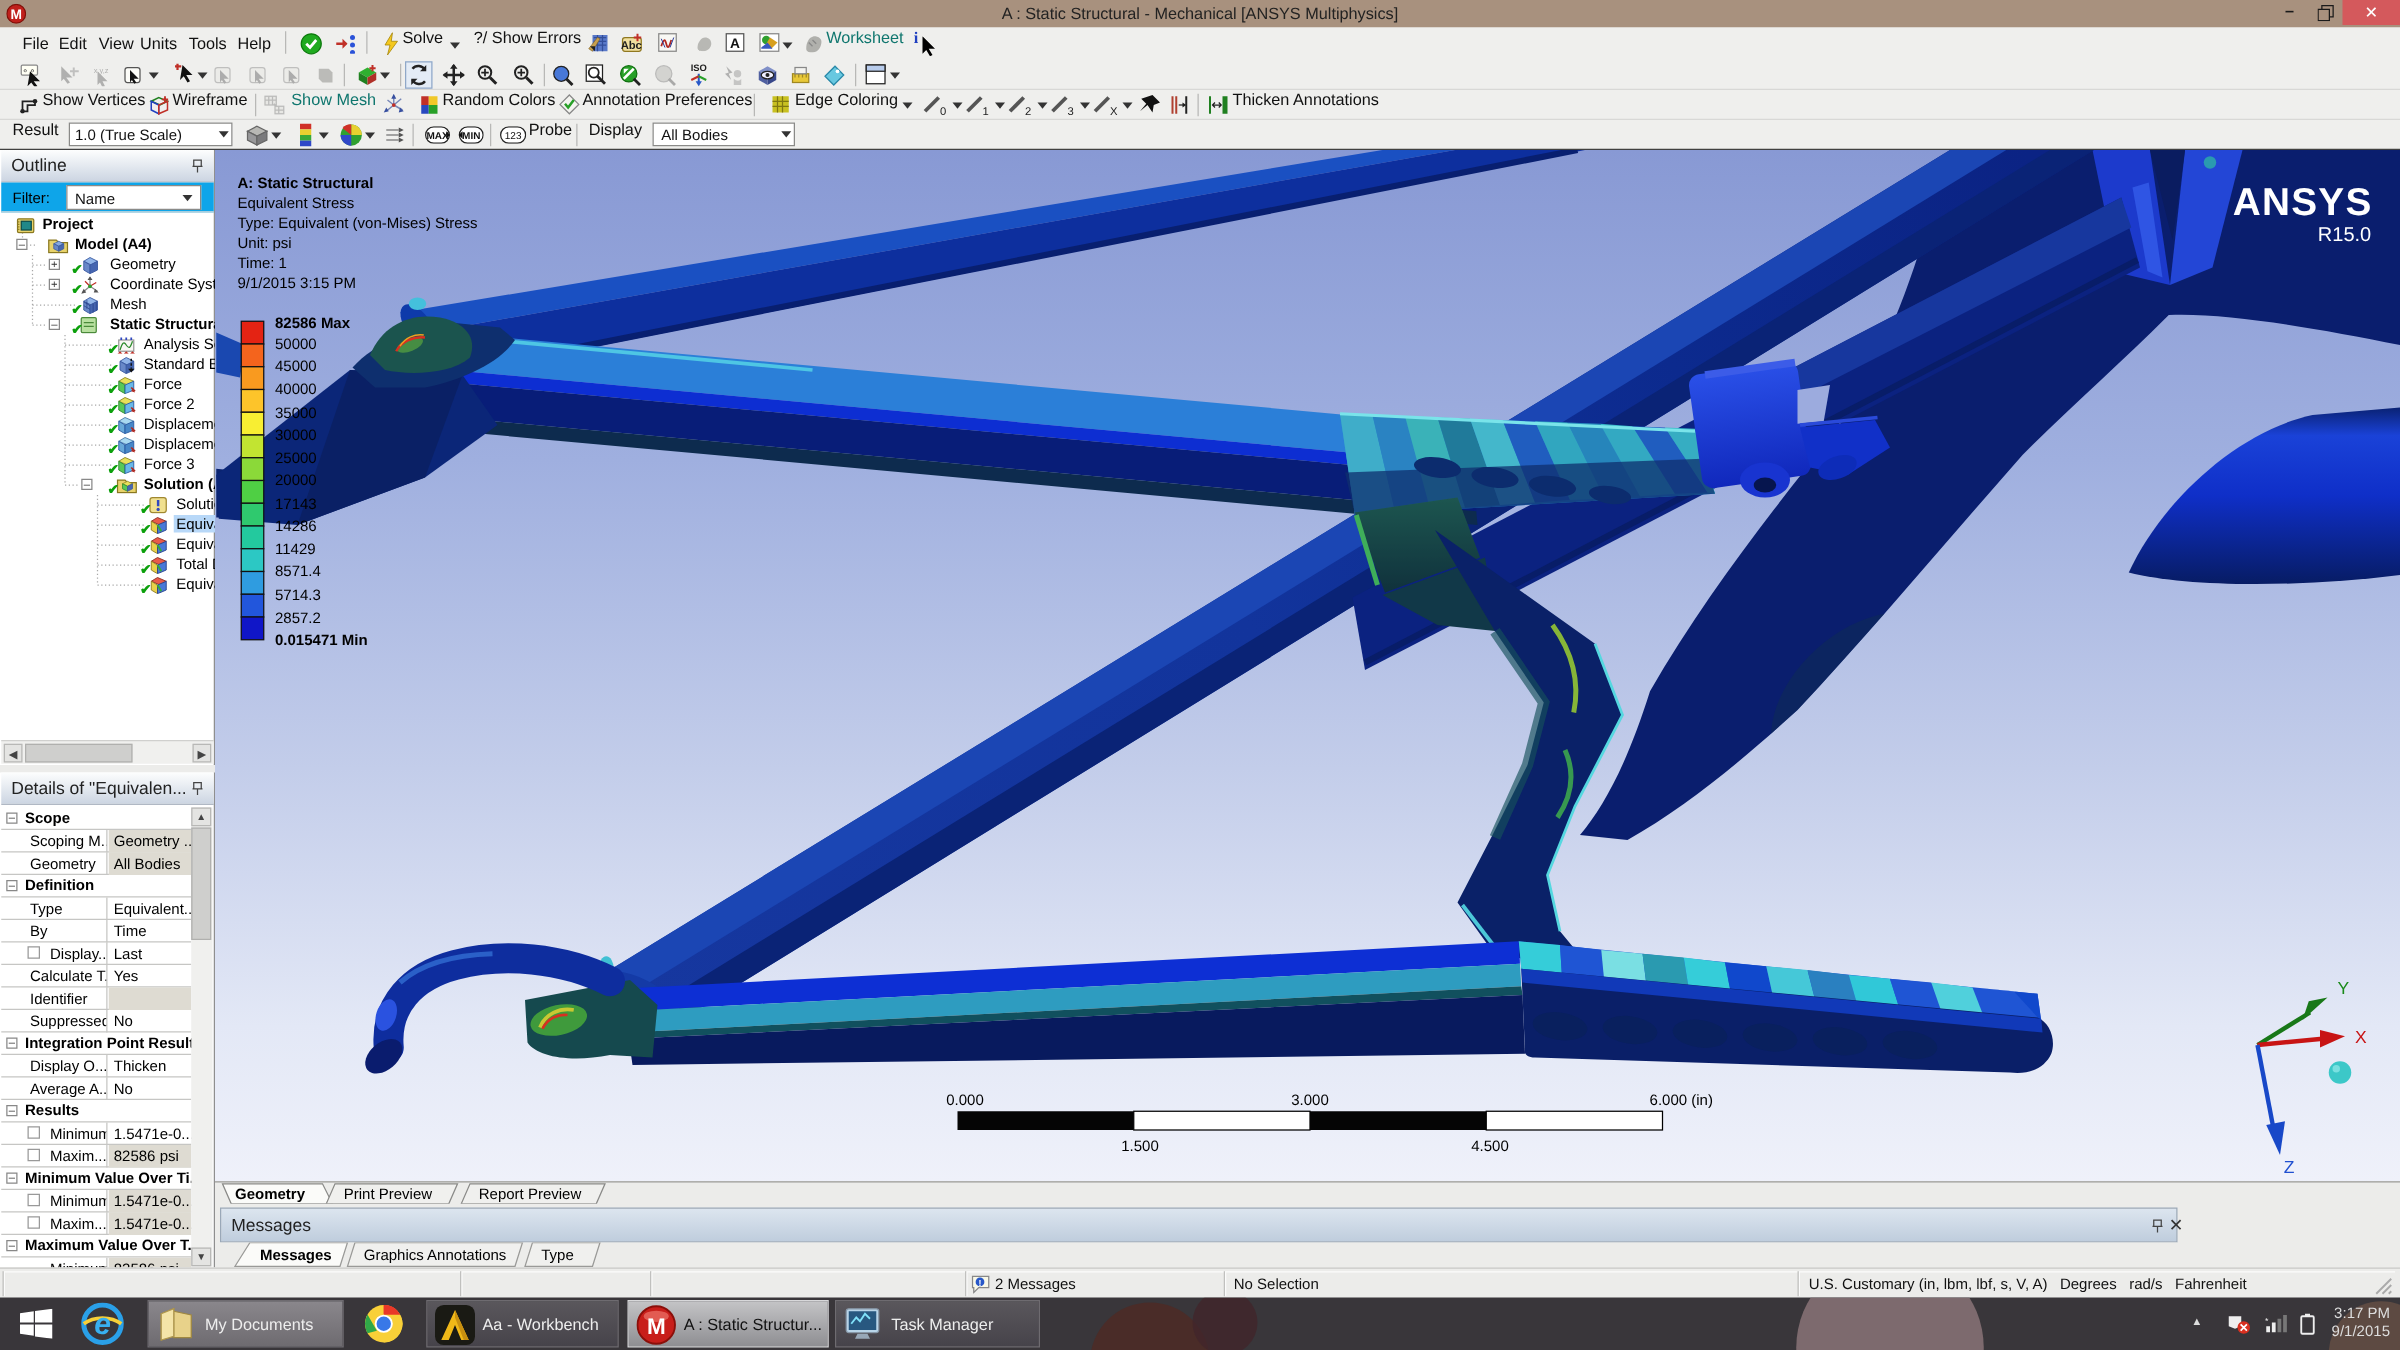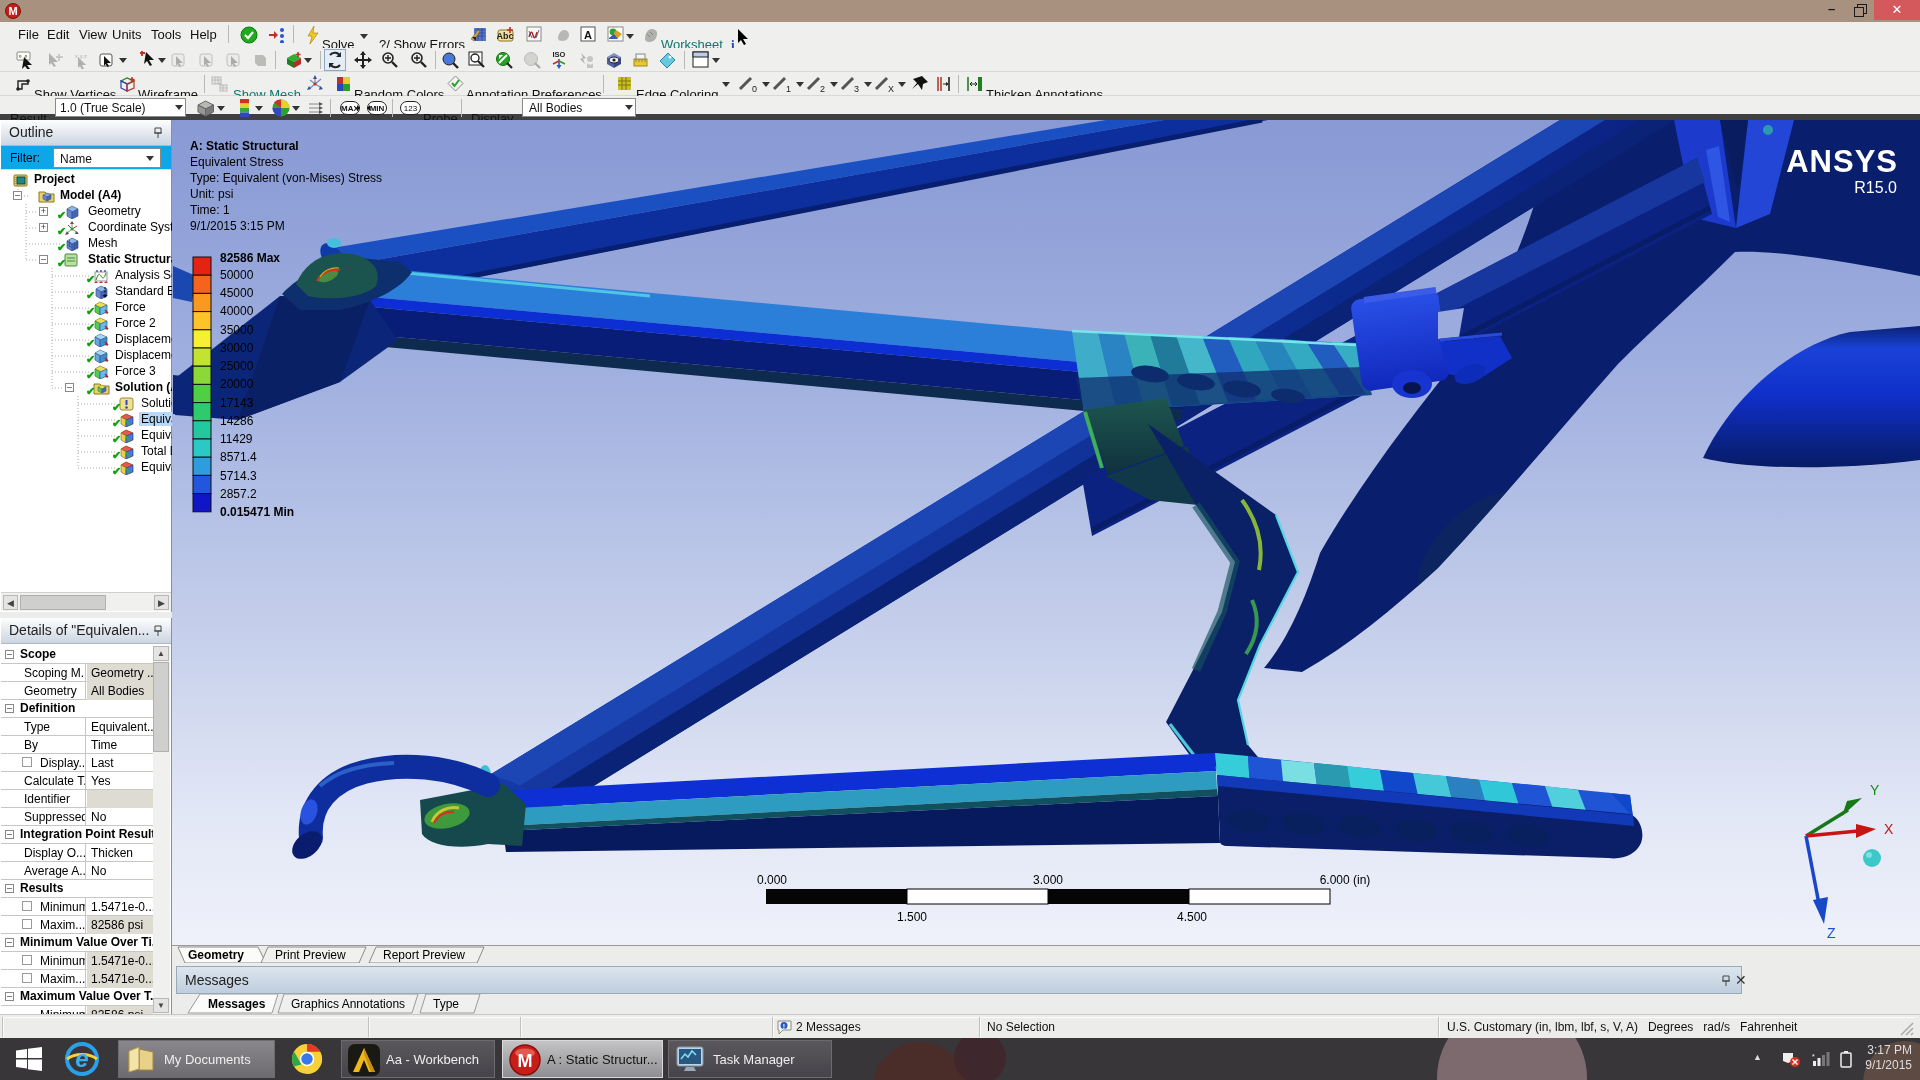--- a/index.html
+++ b/index.html
@@ -5,21 +5,21 @@
 #root{position:relative;width:1920px;height:1080px;background:#ececea;overflow:hidden}
 .abs{position:absolute}
 #titlebar{left:0;top:0;width:1920px;height:22px;background:#a8917e}
 #title-text{width:100%;text-align:center;font-size:13px;color:#222;top:3px}
 .winbtn{top:4px;font-size:13px;color:#1a1a1a}
 #closebtn{left:1874px;top:0;width:46px;height:20px;background:#d4595c;color:#fff;text-align:center;font-size:13px;line-height:19px}
 #menubar{left:0;top:22px;width:1920px;height:38px;background:#efefed;border-bottom:1px solid #d8d8d6}
 .menu-item{top:5px;font-size:13px;color:#111}
 .tb{background:#efefed}
 .sep{width:1px;background:#b8b8b6;top:3px;height:18px}
-.tbtext{font-size:13px;color:#111;top:15px}
+.tbtext{font-size:13px;color:#111;top:0}
 .gray{color:#0f766e}
 .combo{background:#fff;border:1px solid #8a8a88;font-size:12px;color:#111}
 .carr{width:0;height:0;border-left:4px solid transparent;border-right:4px solid transparent;border-top:5px solid #333}
 #outline-panel{left:0;top:120px;width:172px;height:492px;background:#fff;border-right:1px solid #8f8f8f}
 .phead{background:linear-gradient(#fdfefe,#ccd5e2);border-bottom:1px solid #b0b8c4;font-size:14px;color:#222}
 #filter-row{left:1px;top:26px;width:170px;height:24px;background:#0ea5e9;border-bottom:1px solid #dcdcda}
 .tree-row{position:absolute;height:16px;font-size:12px;color:#000;white-space:nowrap}
 .tick{position:absolute;color:#0ca00c;font-weight:bold;font-size:11px}
 .ebox{position:absolute;width:9px;height:9px;border:1px solid #888;background:#fff;font-size:9px;line-height:7px;text-align:center;color:#333}
 #details-panel{left:0;top:612px;width:172px;height:402px;background:#fff;border-right:1px solid #8f8f8f}
@@ -35,20 +35,21 @@
 .tbtn{position:absolute;top:2px;height:38px;background:linear-gradient(#5a575c,#46434a);border:1px solid #6e6b70;color:#eee;font-size:13px}
 .trayicon{color:#ddd;font-size:12px}
 </style></head><body>
 <div id="root">
 <div class="abs" id="titlebar">
  <svg class="abs" style="left:5px;top:3px" width="16" height="16">
         <circle cx="8" cy="8" r="7.5" fill="#c0201c"></circle>
         <circle cx="8" cy="8" r="7.5" fill="none" stroke="#801008"></circle>
         <text x="8" y="12" font-size="11" font-weight="bold" fill="#fff" text-anchor="middle">M</text>
       </svg>
+ <div class="abs" id="title-text">A : Static Structural - Mechanical [ANSYS Multiphysics]</div>
  <div class="abs winbtn" style="left:1828px;top:1px;font-weight:bold">–</div>
  <svg class="abs" style="left:1854px;top:4px" width="14" height="13">
         <rect x="3.5" y="0.5" width="9" height="9" fill="none" stroke="#1a1a1a"></rect>
         <rect x="0.5" y="3.5" width="9" height="9" fill="#a8917e" stroke="#1a1a1a"></rect>
       </svg>
  <div class="abs" id="closebtn">✕</div>
 </div>
 <div class="abs" id="menubar">
  <div class="abs menu-item" style="left:18px">File</div>
  <div class="abs menu-item" style="left:47px">Edit</div>
@@ -323,21 +324,21 @@
         <path d="M13 1v14" stroke="#222" stroke-width="1.6"></path>
       </svg>
  <div class="abs sep" style="left:958px"></div>
  <svg class="abs" style="left:966px;top:4px" width="17" height="16">
         <path d="M2 1v14" stroke="#208020" stroke-width="1.6"></path>
         <path d="M4 8h7M6 6l-2 2 2 2M9 6l2 2-2 2" stroke="#222" fill="none"></path>
         <rect x="12" y="1" width="4" height="14" fill="#208020"></rect>
       </svg>
  <div class="abs tbtext" style="left:986px">Thicken Annotations</div>
 </div>
-<div class="abs tb" style="left:0;top:96px;width:1920px;height:24px;border-bottom:6px solid #404040">
+<div class="abs tb" style="left:0;top:96px;width:1920px;height:24px;border-bottom:1px solid #404040">
  <div class="abs tbtext" style="left:10px">Result</div>
  <div class="abs combo" style="left:55px;top:2px;width:131px;height:19px;padding:2px 0 0 4px">1.0 (True Scale)</div>
  <div class="abs carr" style="left:175px;top:9px"></div>
  <svg class="abs" style="left:196px;top:3px" width="19" height="18">
         <path d="M2 6l7.5-4 8 4-7.5 4z" fill="#b8b8b4" stroke="#666"></path>
         <path d="M2 6v7l7.5 4v-7z" fill="#98989a" stroke="#666"></path>
         <path d="M9.5 10v7l8-4V6z" fill="#7a7a7c" stroke="#666"></path>
       </svg>
  <div class="abs carr" style="left:217px;top:10px"></div>
  <svg class="abs" style="left:238px;top:2px" width="14" height="20">

